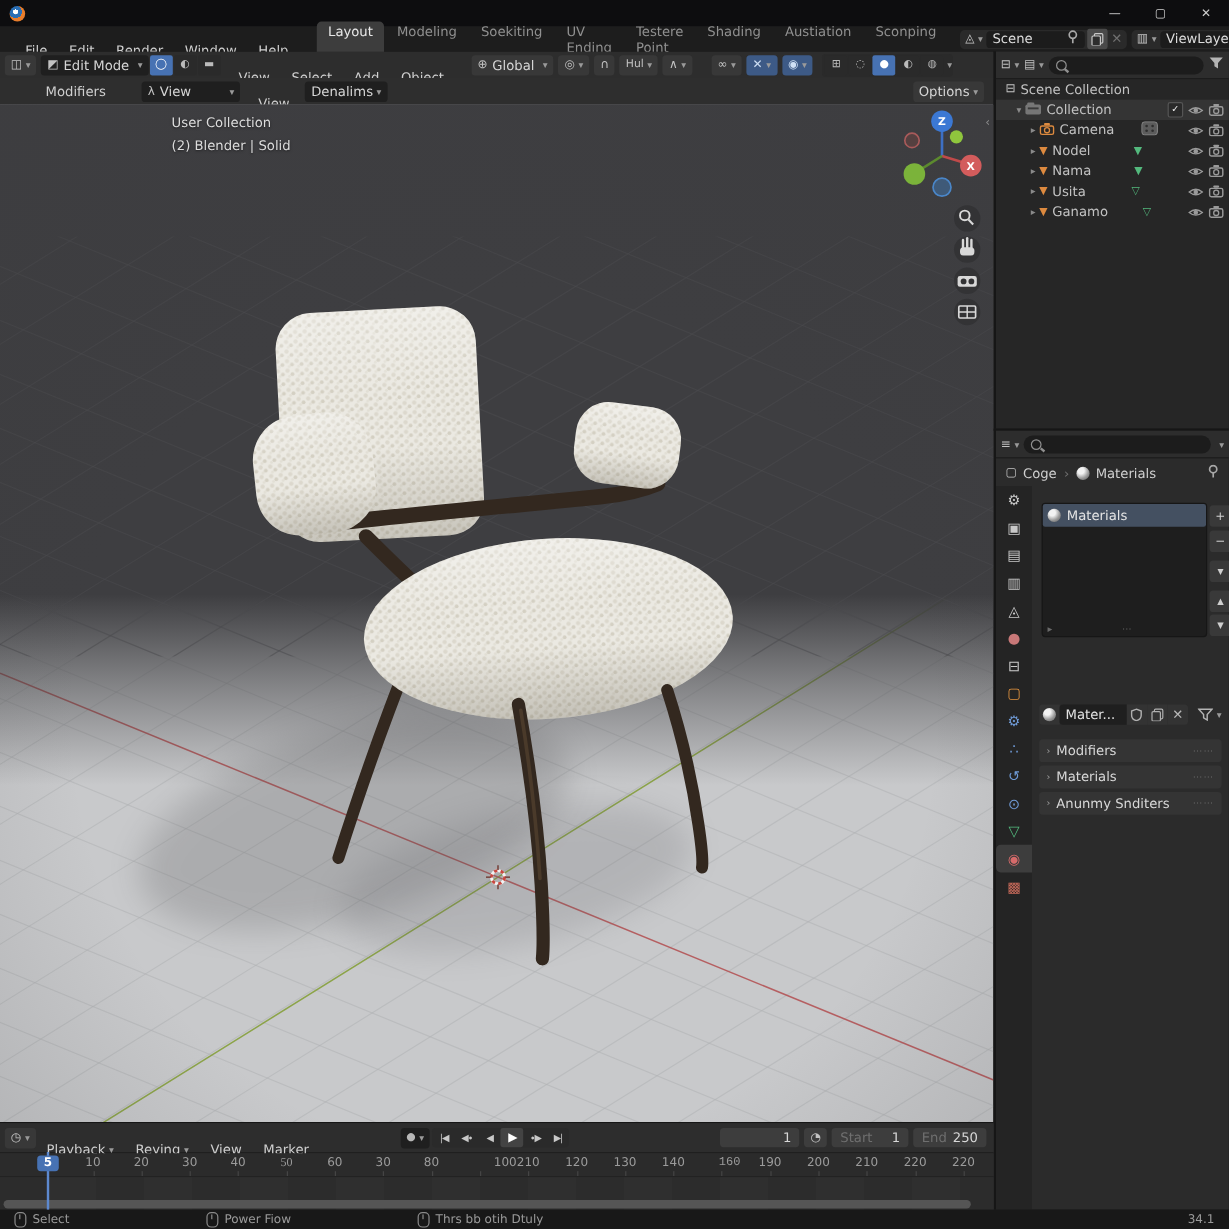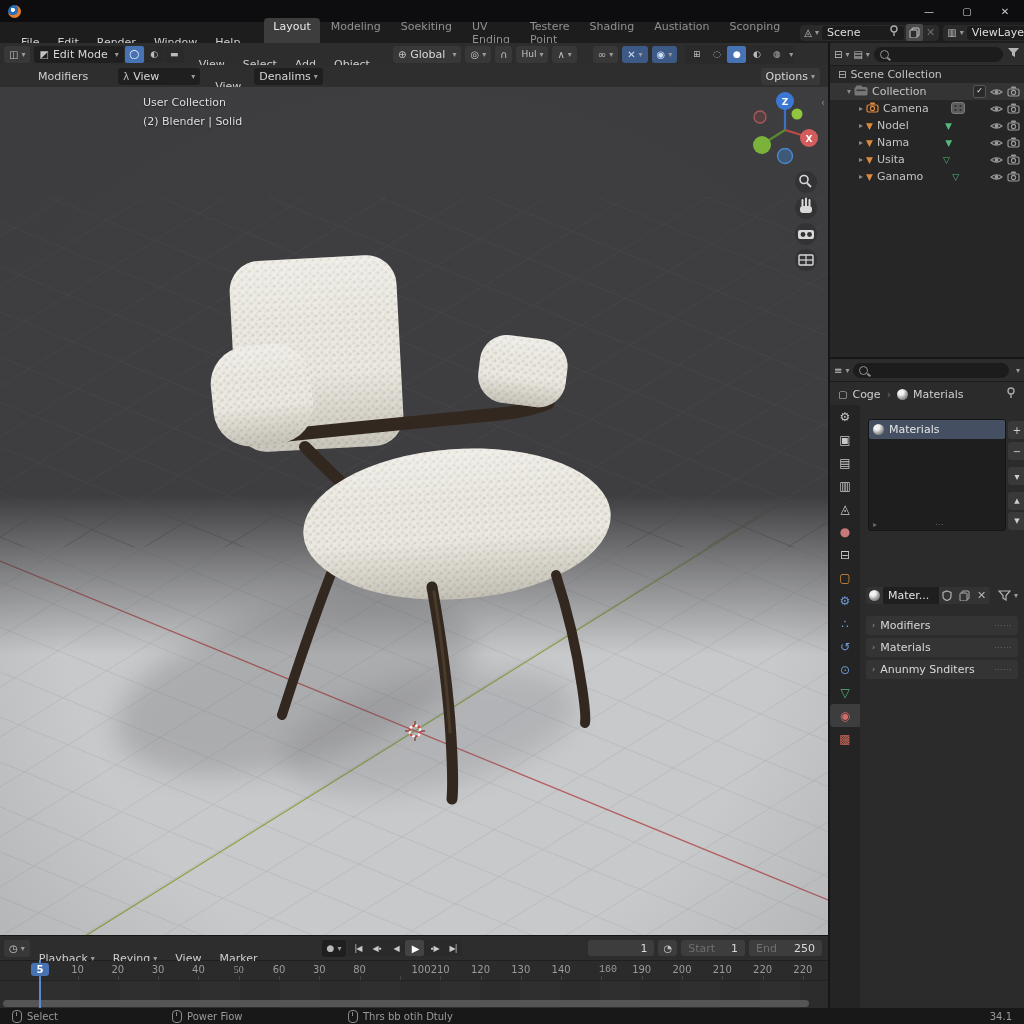--- a/index.html
+++ b/index.html
@@ -815,21 +815,21 @@
         </span>
       <span class="chip" style="padding:0 5px;">
           <span class="icon-g">◔</span>
         </span>
       <span class="chip">
           <span class="dim">Start</span>
           <span style="margin-left:16px;">1</span>
         </span>
       <span class="chip" style="margin-right:6px;">
           <span class="dim">End</span>
-          <span style="margin-left:17px;">250</span>
+          <span style="margin-left:5px;">250</span>
         </span>
     </div>
   </div>
   <div id="tl-ruler">
     <div id="playhead-pill">5</div>
   <span class="tick-lbl" style="left: 77.5px;">10</span>
       <span class="tick-mark" style="left: 77.5px;"></span>
       <span class="tick-lbl" style="left: 117.8px;">20</span>
       <span class="tick-mark" style="left: 117.8px;"></span>
       <span class="tick-lbl" style="left: 158.1px;">30</span>

